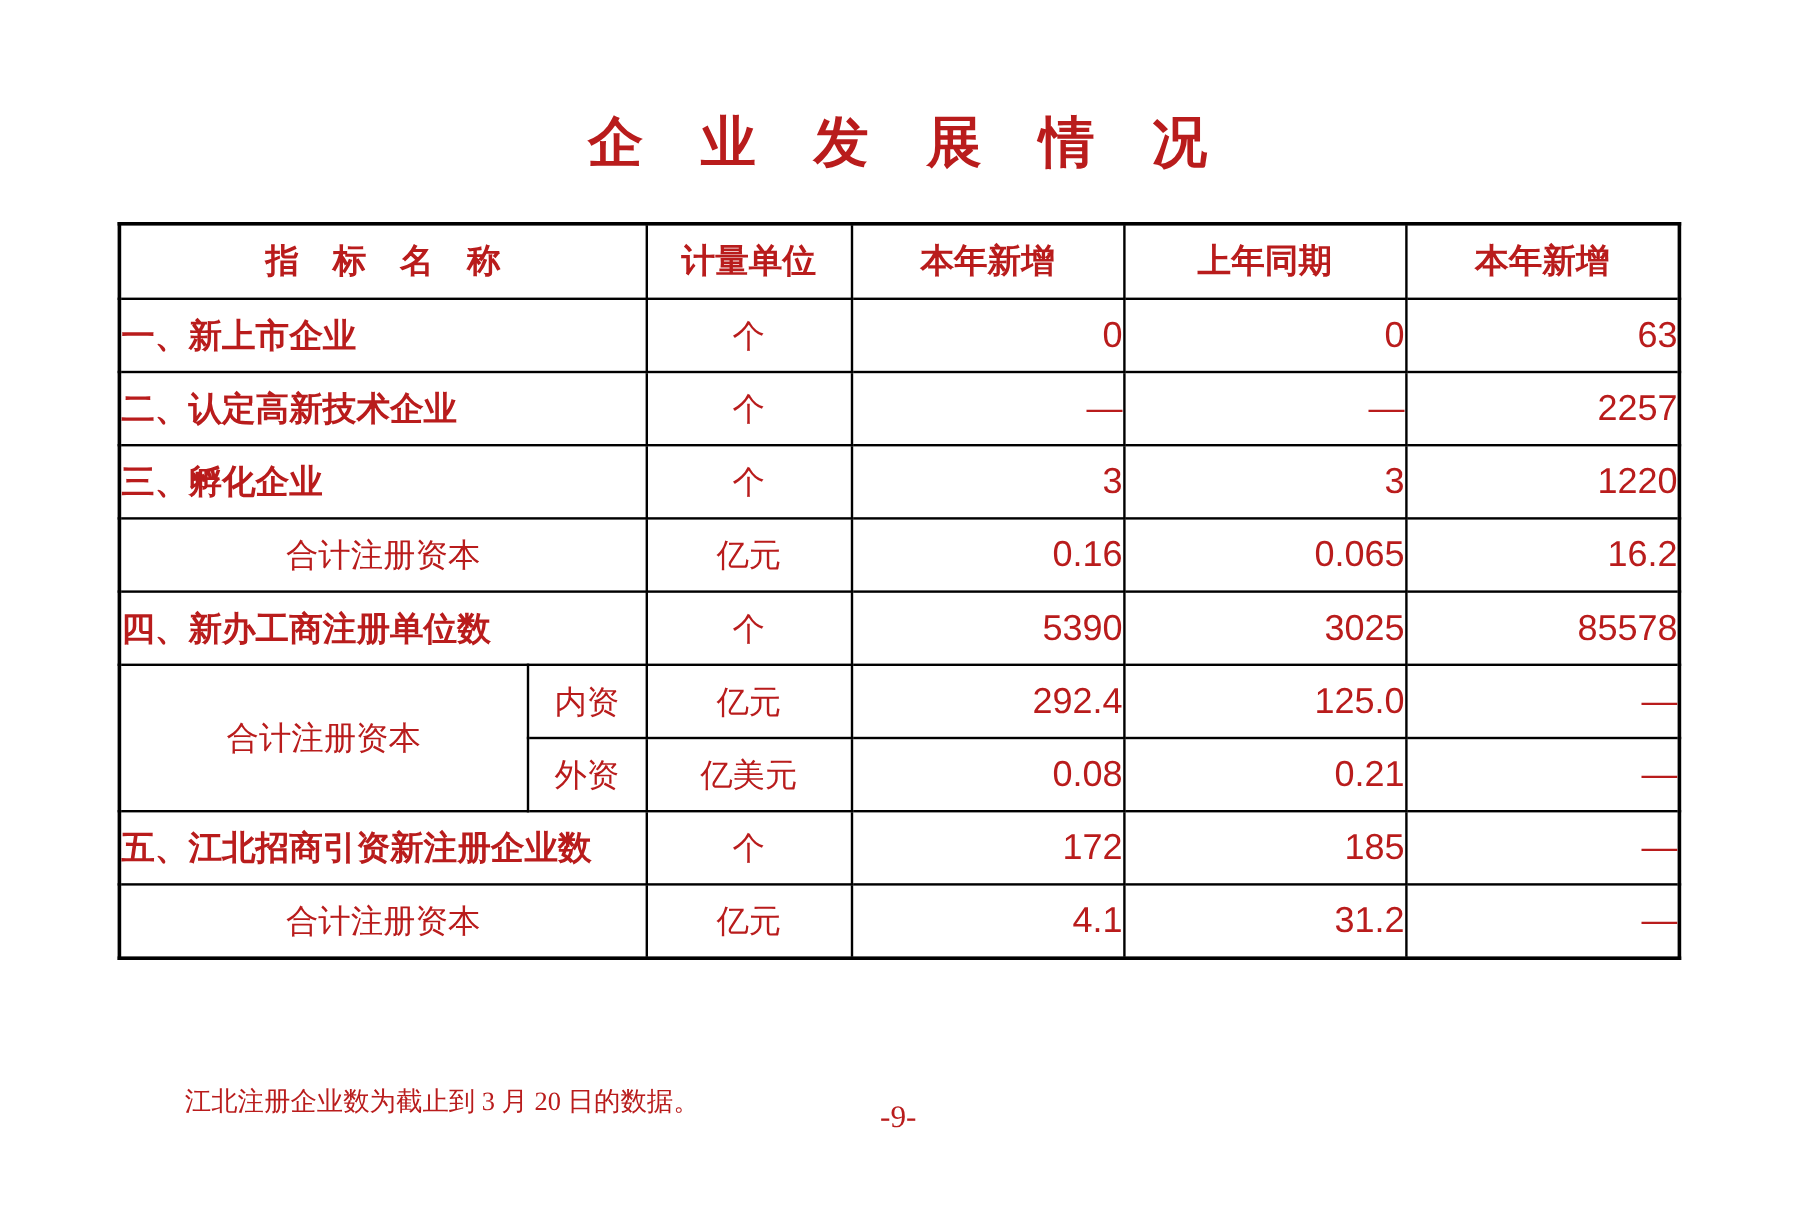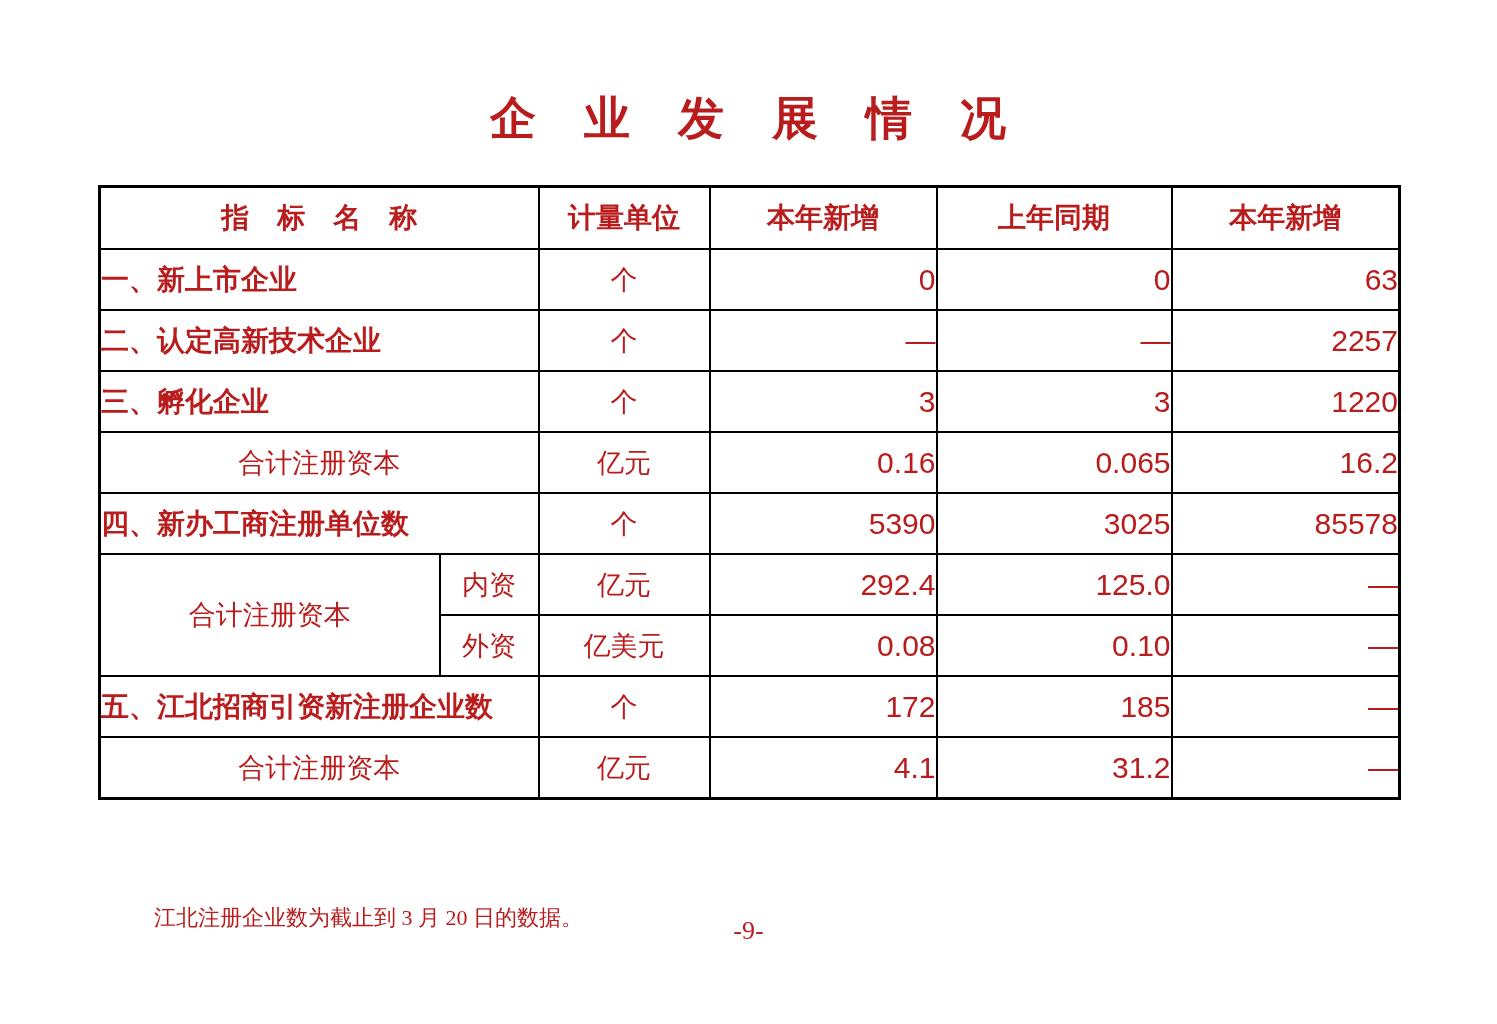--- a/index.html
+++ b/index.html
@@ -166,21 +166,21 @@
       <td class="unit thin-b">亿元</td>
       <td class="num thin-b">292.4</td>
       <td class="num thin-b">125.0</td>
       <td class="num thin-b">—</td>
     </tr>
 
     <tr>
       <td class="label-center thin-t">外资</td>
       <td class="unit thin-t">亿美元</td>
       <td class="num thin-t">0.08</td>
-      <td class="num thin-t">0.10</td>
+      <td class="num thin-t">0.21</td>
       <td class="num thin-t">—</td>
     </tr>
 
     <tr>
       <td colspan="2" class="label">五、江北招商引资新注册企业数</td>
       <td class="unit">个</td>
       <td class="num">172</td>
       <td class="num">185</td>
       <td class="num">—</td>
     </tr>

